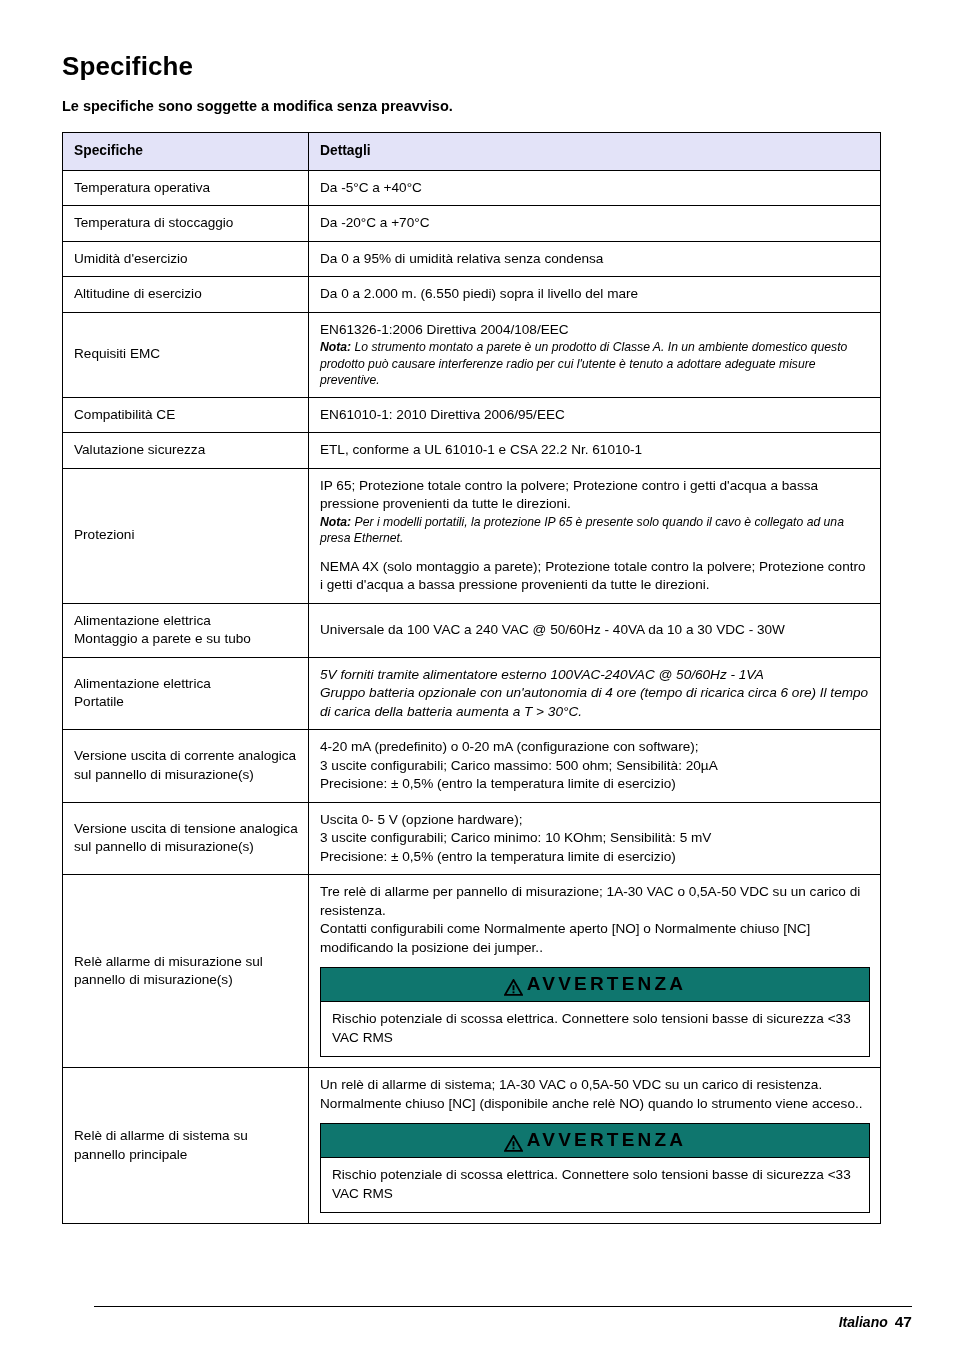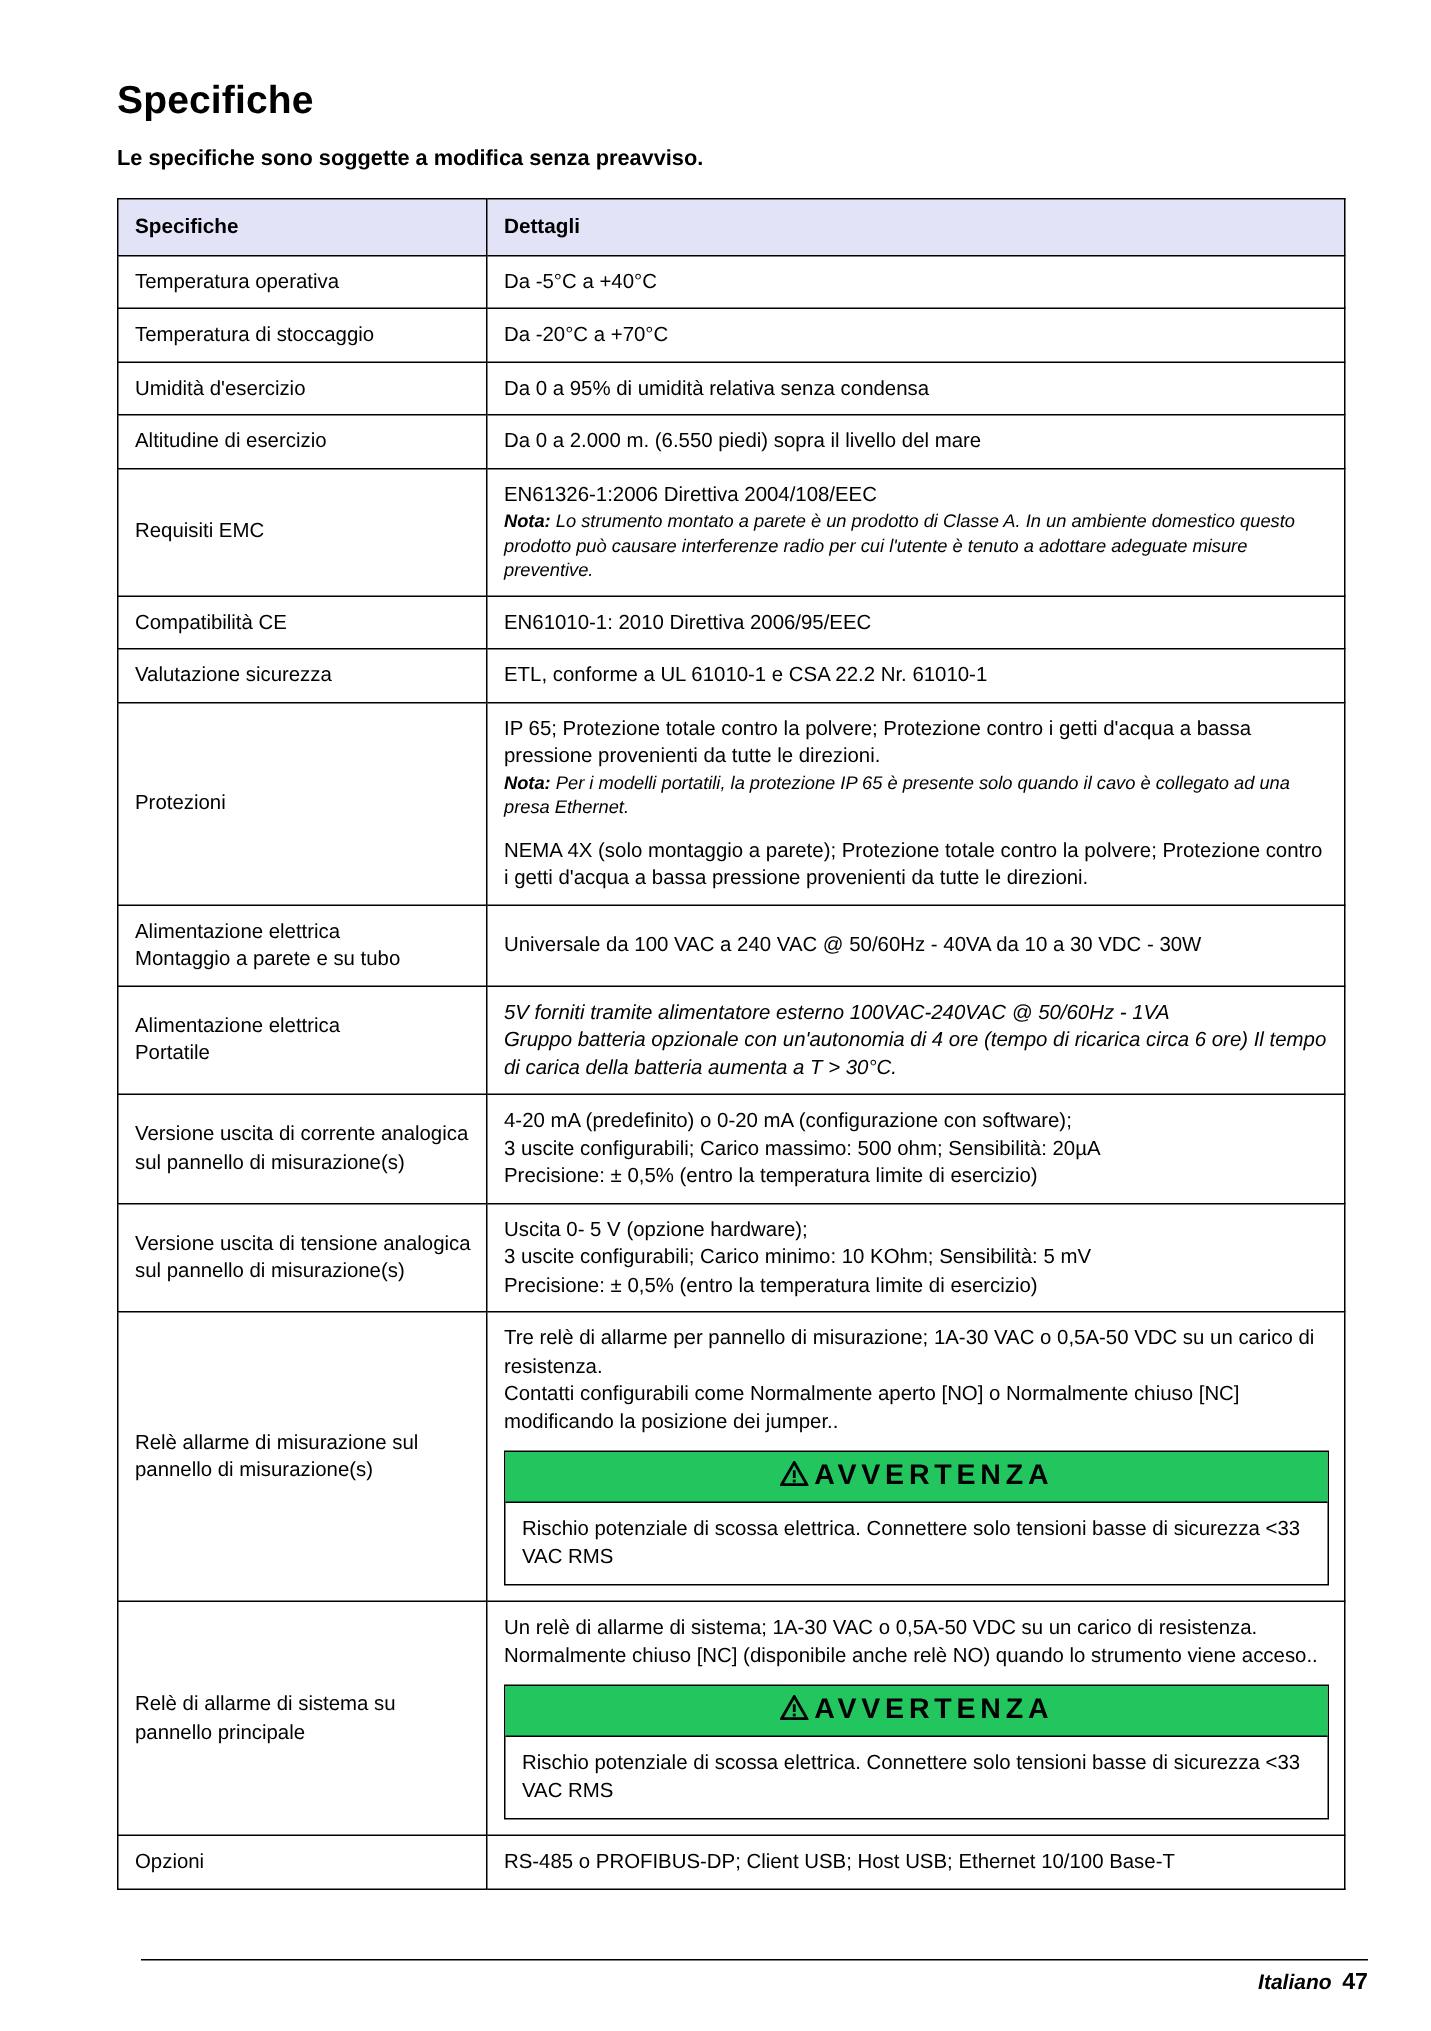--- a/index.html
+++ b/index.html
@@ -16,21 +16,21 @@
   }
   .page {
     position: relative;
     width: 954px;
     height: 1354px;
     box-sizing: border-box;
     padding: 0;
   }
   .content {
     position: absolute;
-    left: 78px;
+    left: 62px;
     top: 50px;
     width: 818px;
   }
   h1.page-title {
     font-size: 26px;
     font-weight: bold;
     margin: 0 0 0 0;
     letter-spacing: 0.1px;
     line-height: 32px;
   }
@@ -109,30 +109,30 @@
     background: #F4A24C;
     background: #f6a24c;
     background: #F6A24C;
     background: #f6a250;
     background: #F6A250;
     background: #f7a34f;
     background: #F7A34F;
     background: #f8a css;
   }
   .warning-header {
-    background: #22c55e;
+    background: #0f766e;
     text-align: center;
     font-weight: bold;
     font-size: 19px;
     letter-spacing: 3.2px;
     padding: 5px 0 6px 0;
     border-bottom: 1.4px solid #000;
     line-height: 22px;
     display: flex;
-    align-items: flex-start;
+    align-items: flex-end;
     justify-content: center;
     gap: 4px;
   }
   .warn-tri {
     display: inline-block;
     width: 19px;
     height: 17px;
     position: relative;
     top: 1px;
     flex: 0 0 auto;
@@ -329,28 +329,20 @@
                       <path d="M11 1.2 L21 18.6 L1 18.6 Z" fill="none" stroke="#000" stroke-width="2.2" stroke-linejoin="miter"></path>
                       <rect x="9.9" y="7.3" width="2.2" height="6.0" fill="#000"></rect>
                       <rect x="9.9" y="14.6" width="2.2" height="2.2" fill="#000"></rect>
                     </svg></span>
                   <span>AVVERTENZA</span>
                 </div>
                 <div class="warning-text">Rischio potenziale di scossa elettrica. Connettere solo tensioni basse di sicurezza &lt;33 VAC RMS</div>
               </div>
             </td>
           </tr>
-          <tr>
-            <td>
-              <div class="cell-label">Opzioni</div>
-            </td>
-            <td>
-              <div class="para" style="white-space: pre-line;">RS-485 o PROFIBUS-DP; Client USB; Host USB; Ethernet 10/100 Base-T</div>
-            </td>
-          </tr>
         </tbody>
     </table>
 
   </div>
 
   <div class="footer">
     <div class="footer-rule"></div>
     <div class="footer-line">
       <span class="footer-lang">Italiano</span><span class="footer-page">47</span>
     </div>

